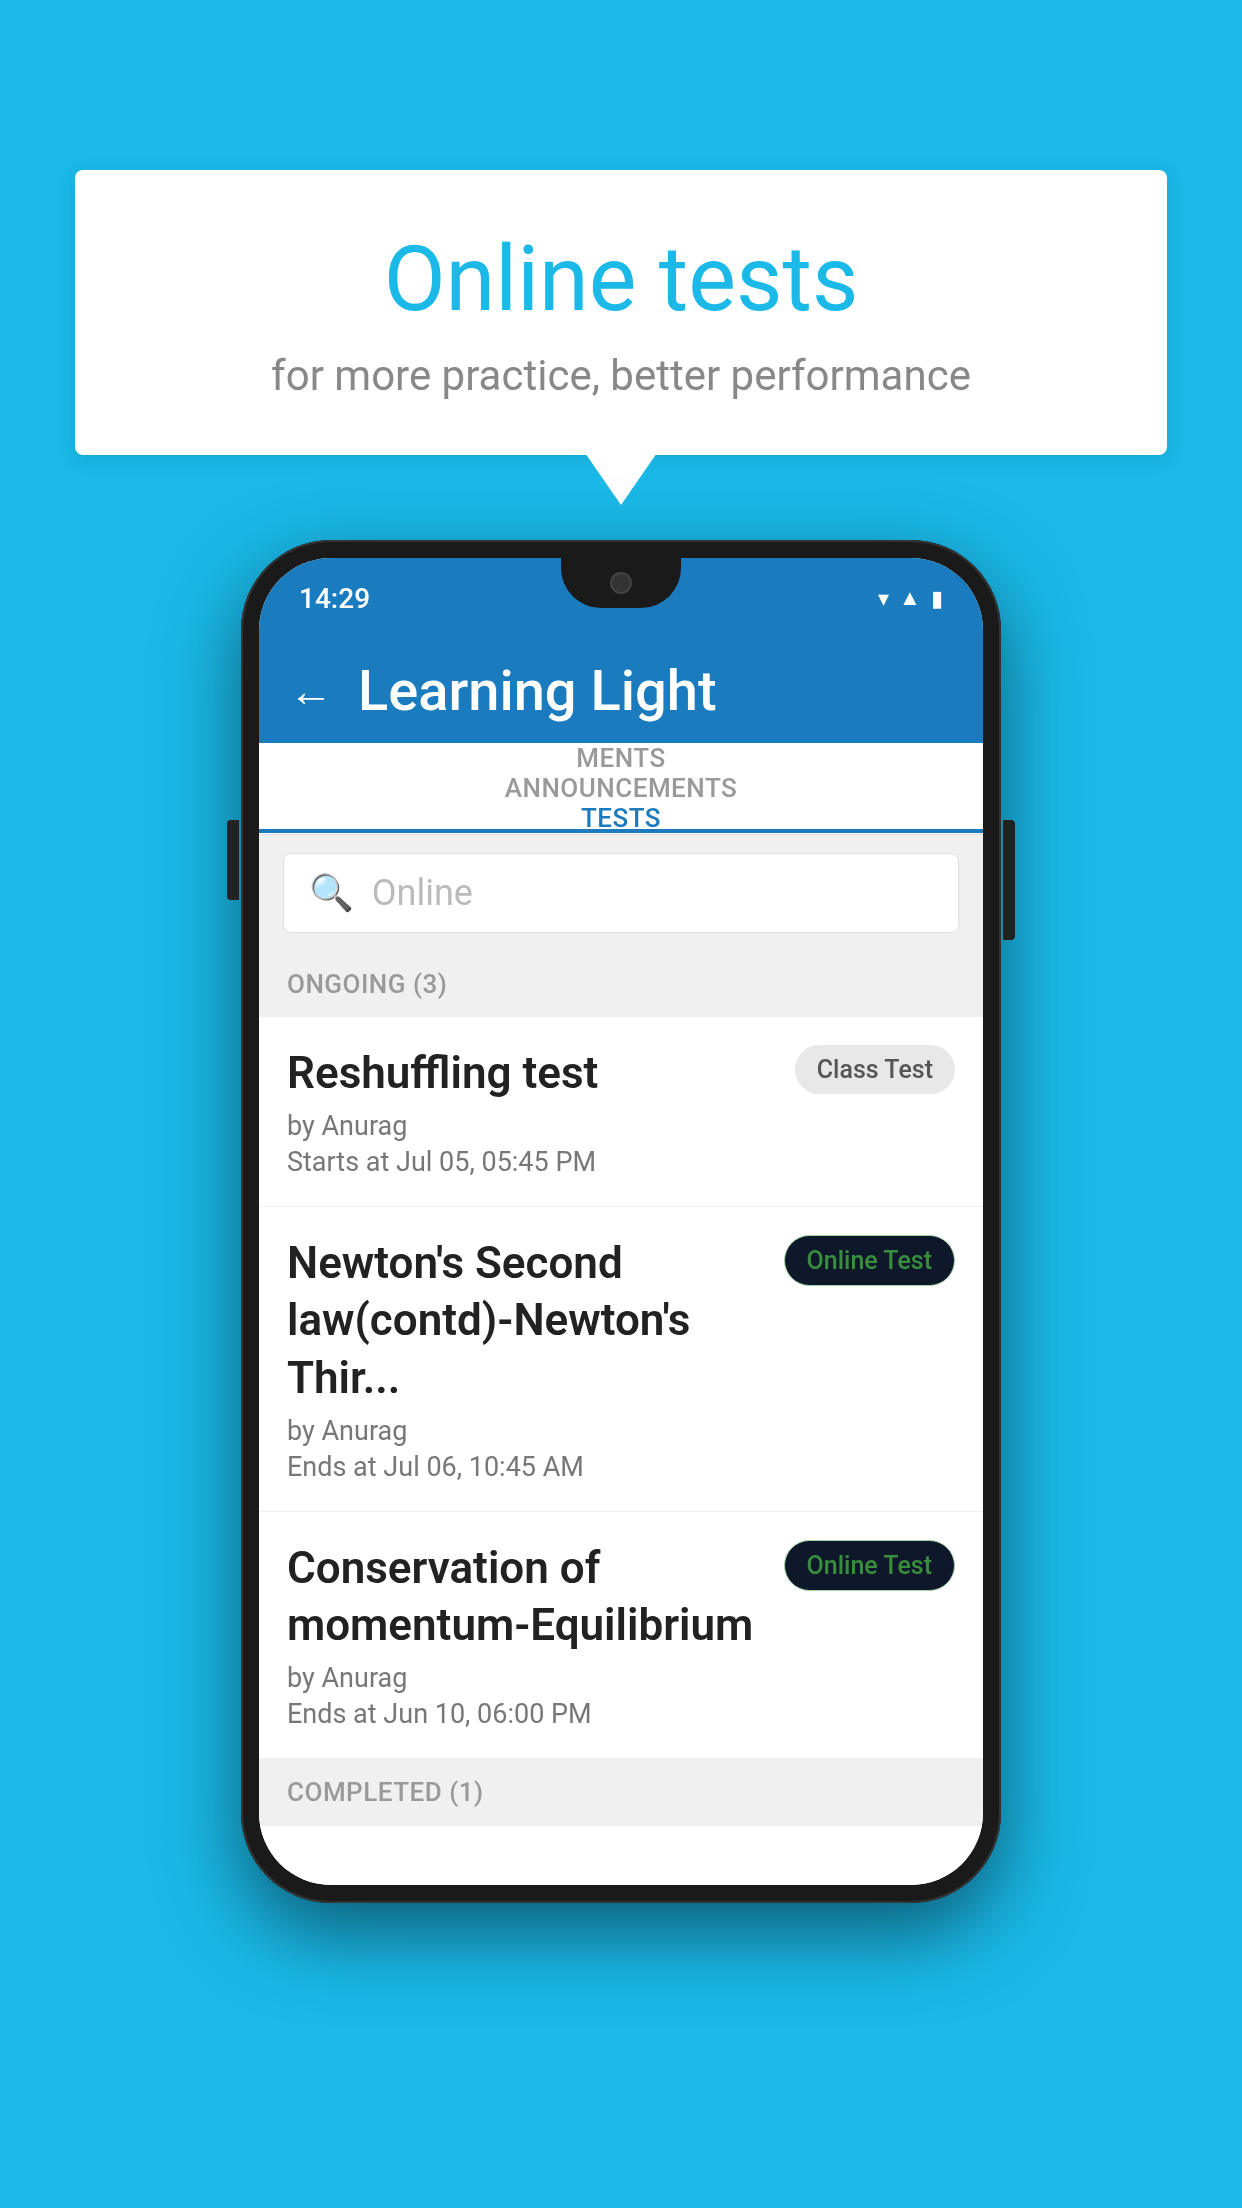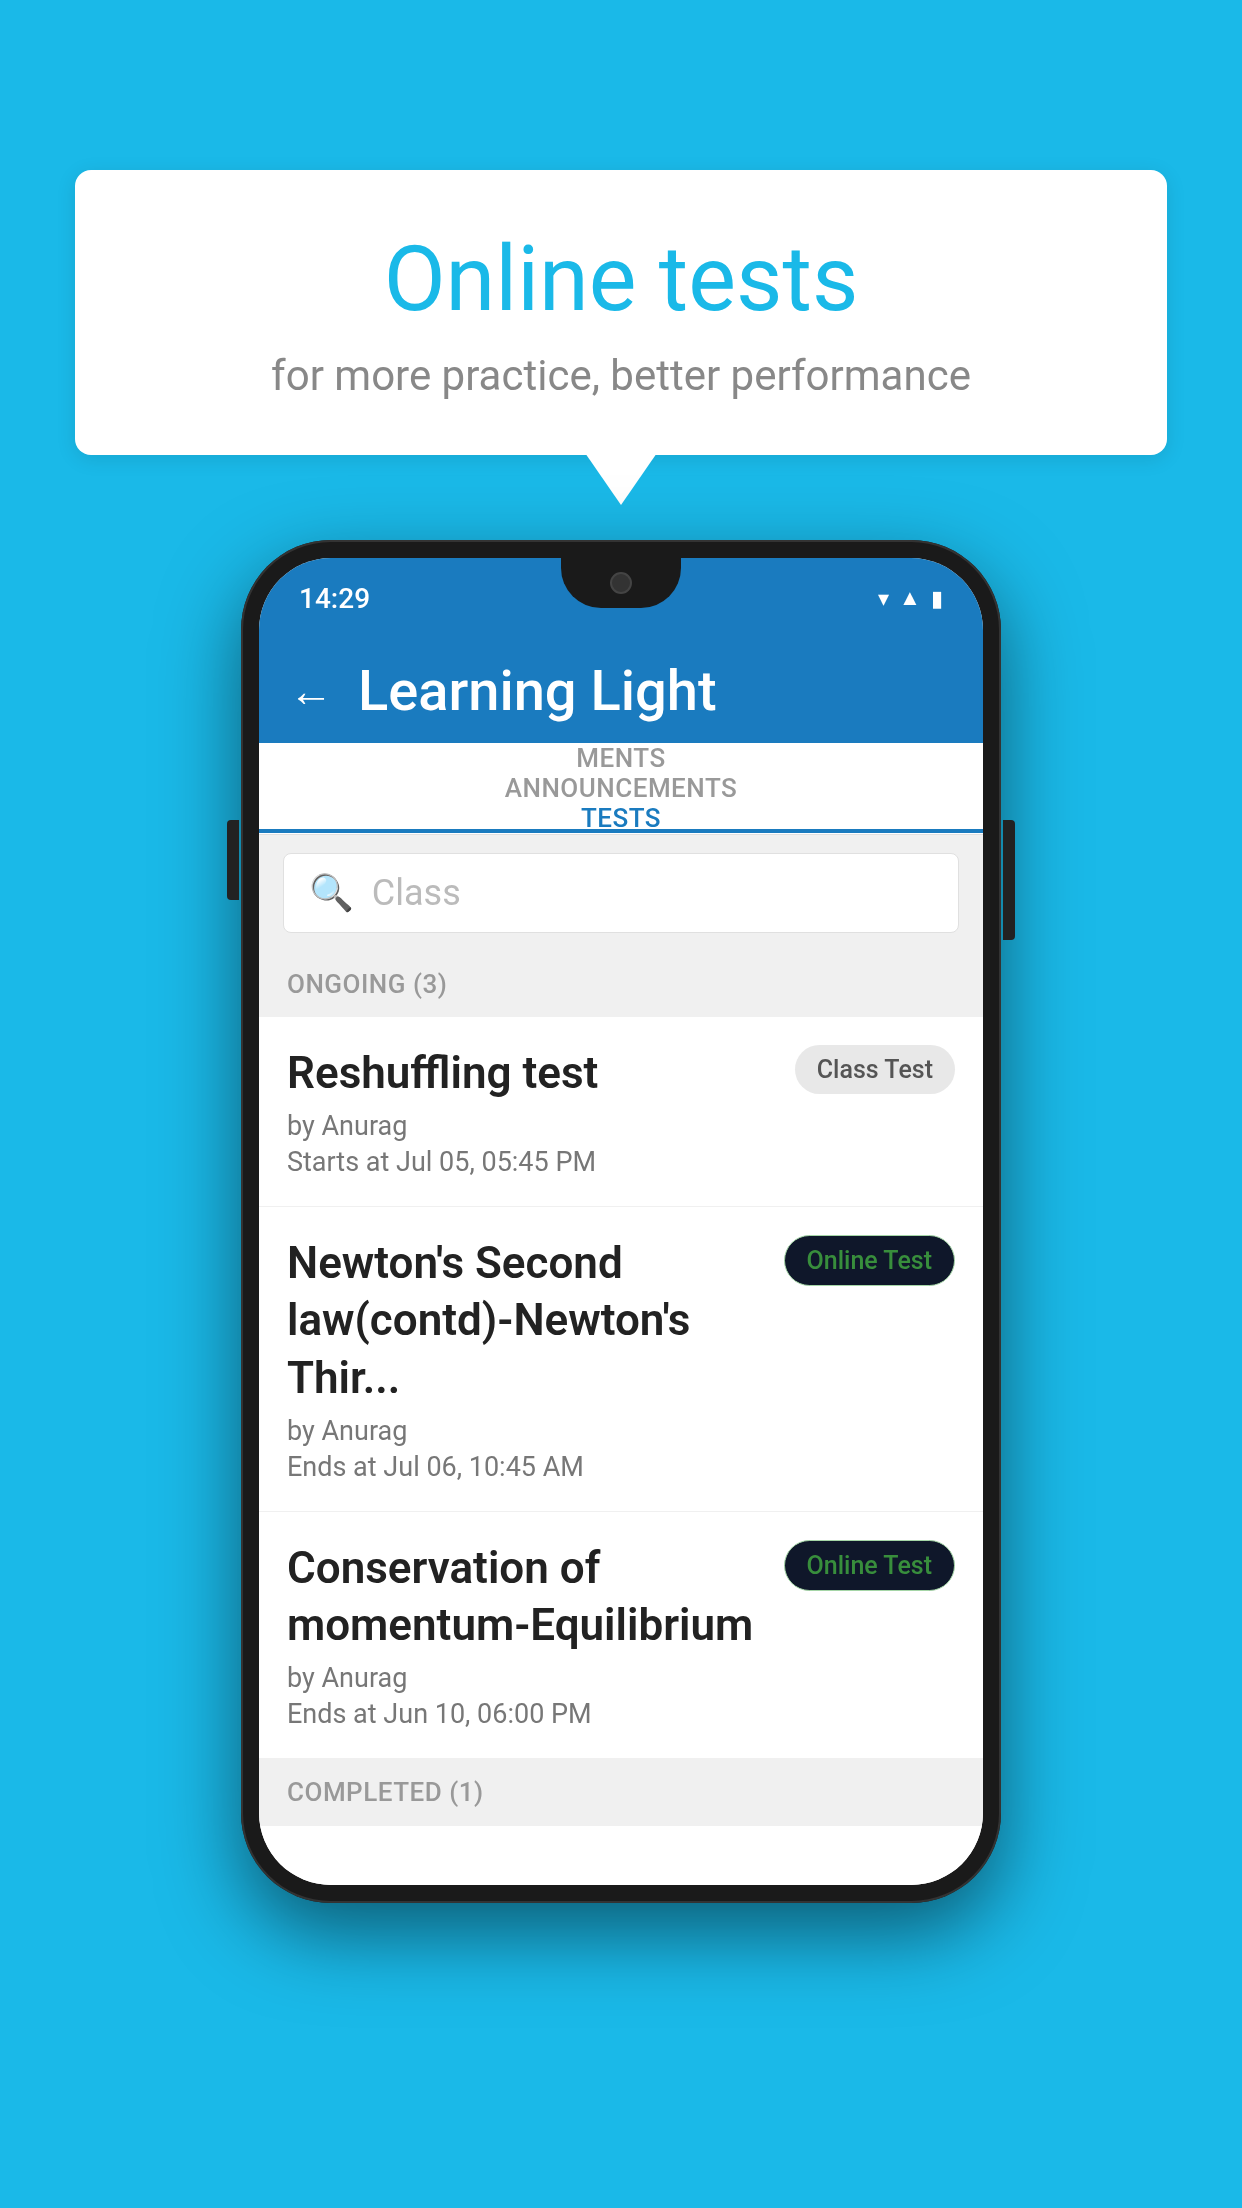--- a/index.html
+++ b/index.html
@@ -13,21 +13,21 @@
       position: relative;
     }
 
     
     .speech-bubble {
       position: absolute;
       top: 170px;
       left: 75px;
       right: 75px;
       background: white;
-      border-radius: 16px;
+      border-radius: 8px;
       padding: 60px 50px 55px;
       text-align: center;
       box-shadow: 0 4px 20px rgba(0,0,0,0.1);
     }
 
     .speech-bubble::after {
       content: '';
       position: absolute;
       bottom: -50px;
       left: 50%;
@@ -371,21 +371,21 @@
           <span>TESTS</span>
         </div>
         <div class="tab-item">
           <span>VIDEOS</span>
         </div>
       </div>
 
       <div class="search-container">
         <div class="search-bar">
           <span class="search-icon-wrap">🔍</span>
-          <span class="search-placeholder">Class</span>
+          <span class="search-placeholder">Online</span>
         </div>
       </div>
 
       <div class="section-header">
         <span class="section-label">ONGOING (3)</span>
       </div>
 
       <div class="test-list">
 
         <div class="test-item">

